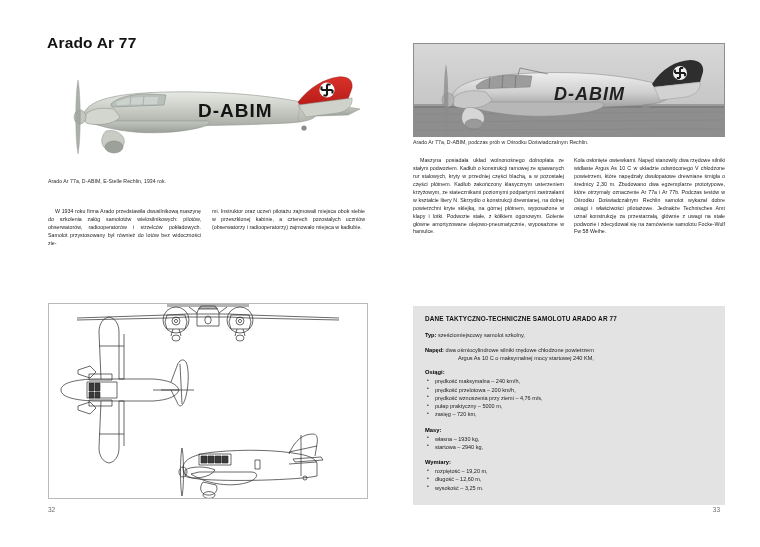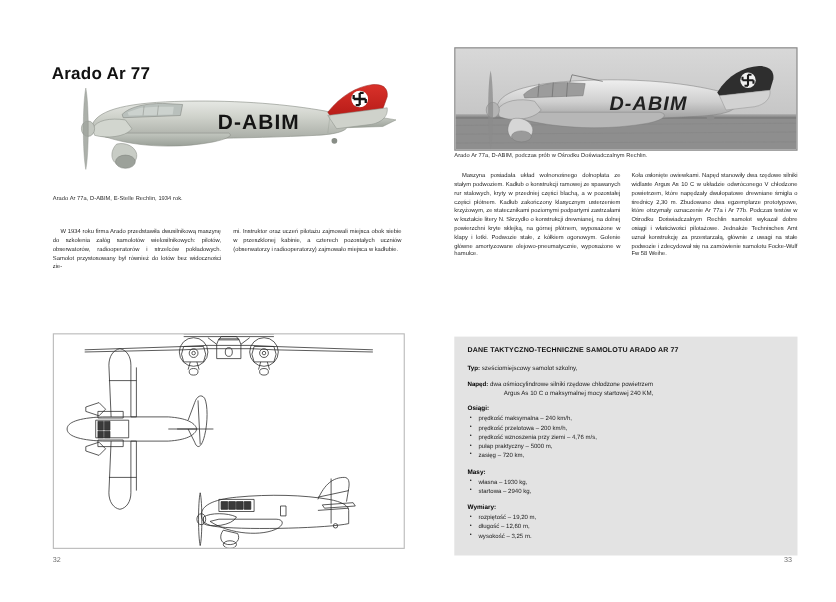--- a/index.html
+++ b/index.html
@@ -28,21 +28,21 @@
     height: 547px;
     background: #ffffff;
   }
   .page-left  { width: 380px; }
   .page-right { width: 380px; }
 
   
   .book-title {
     position: absolute;
     left: 47px;
-    top: 59px;
+    top: 34px;
     font-size: 15.5px;
     font-weight: bold;
     letter-spacing: .2px;
     color: #111;
   }
 
   .profile-art {
     position: absolute;
     left: 48px;
     top: 55px;

